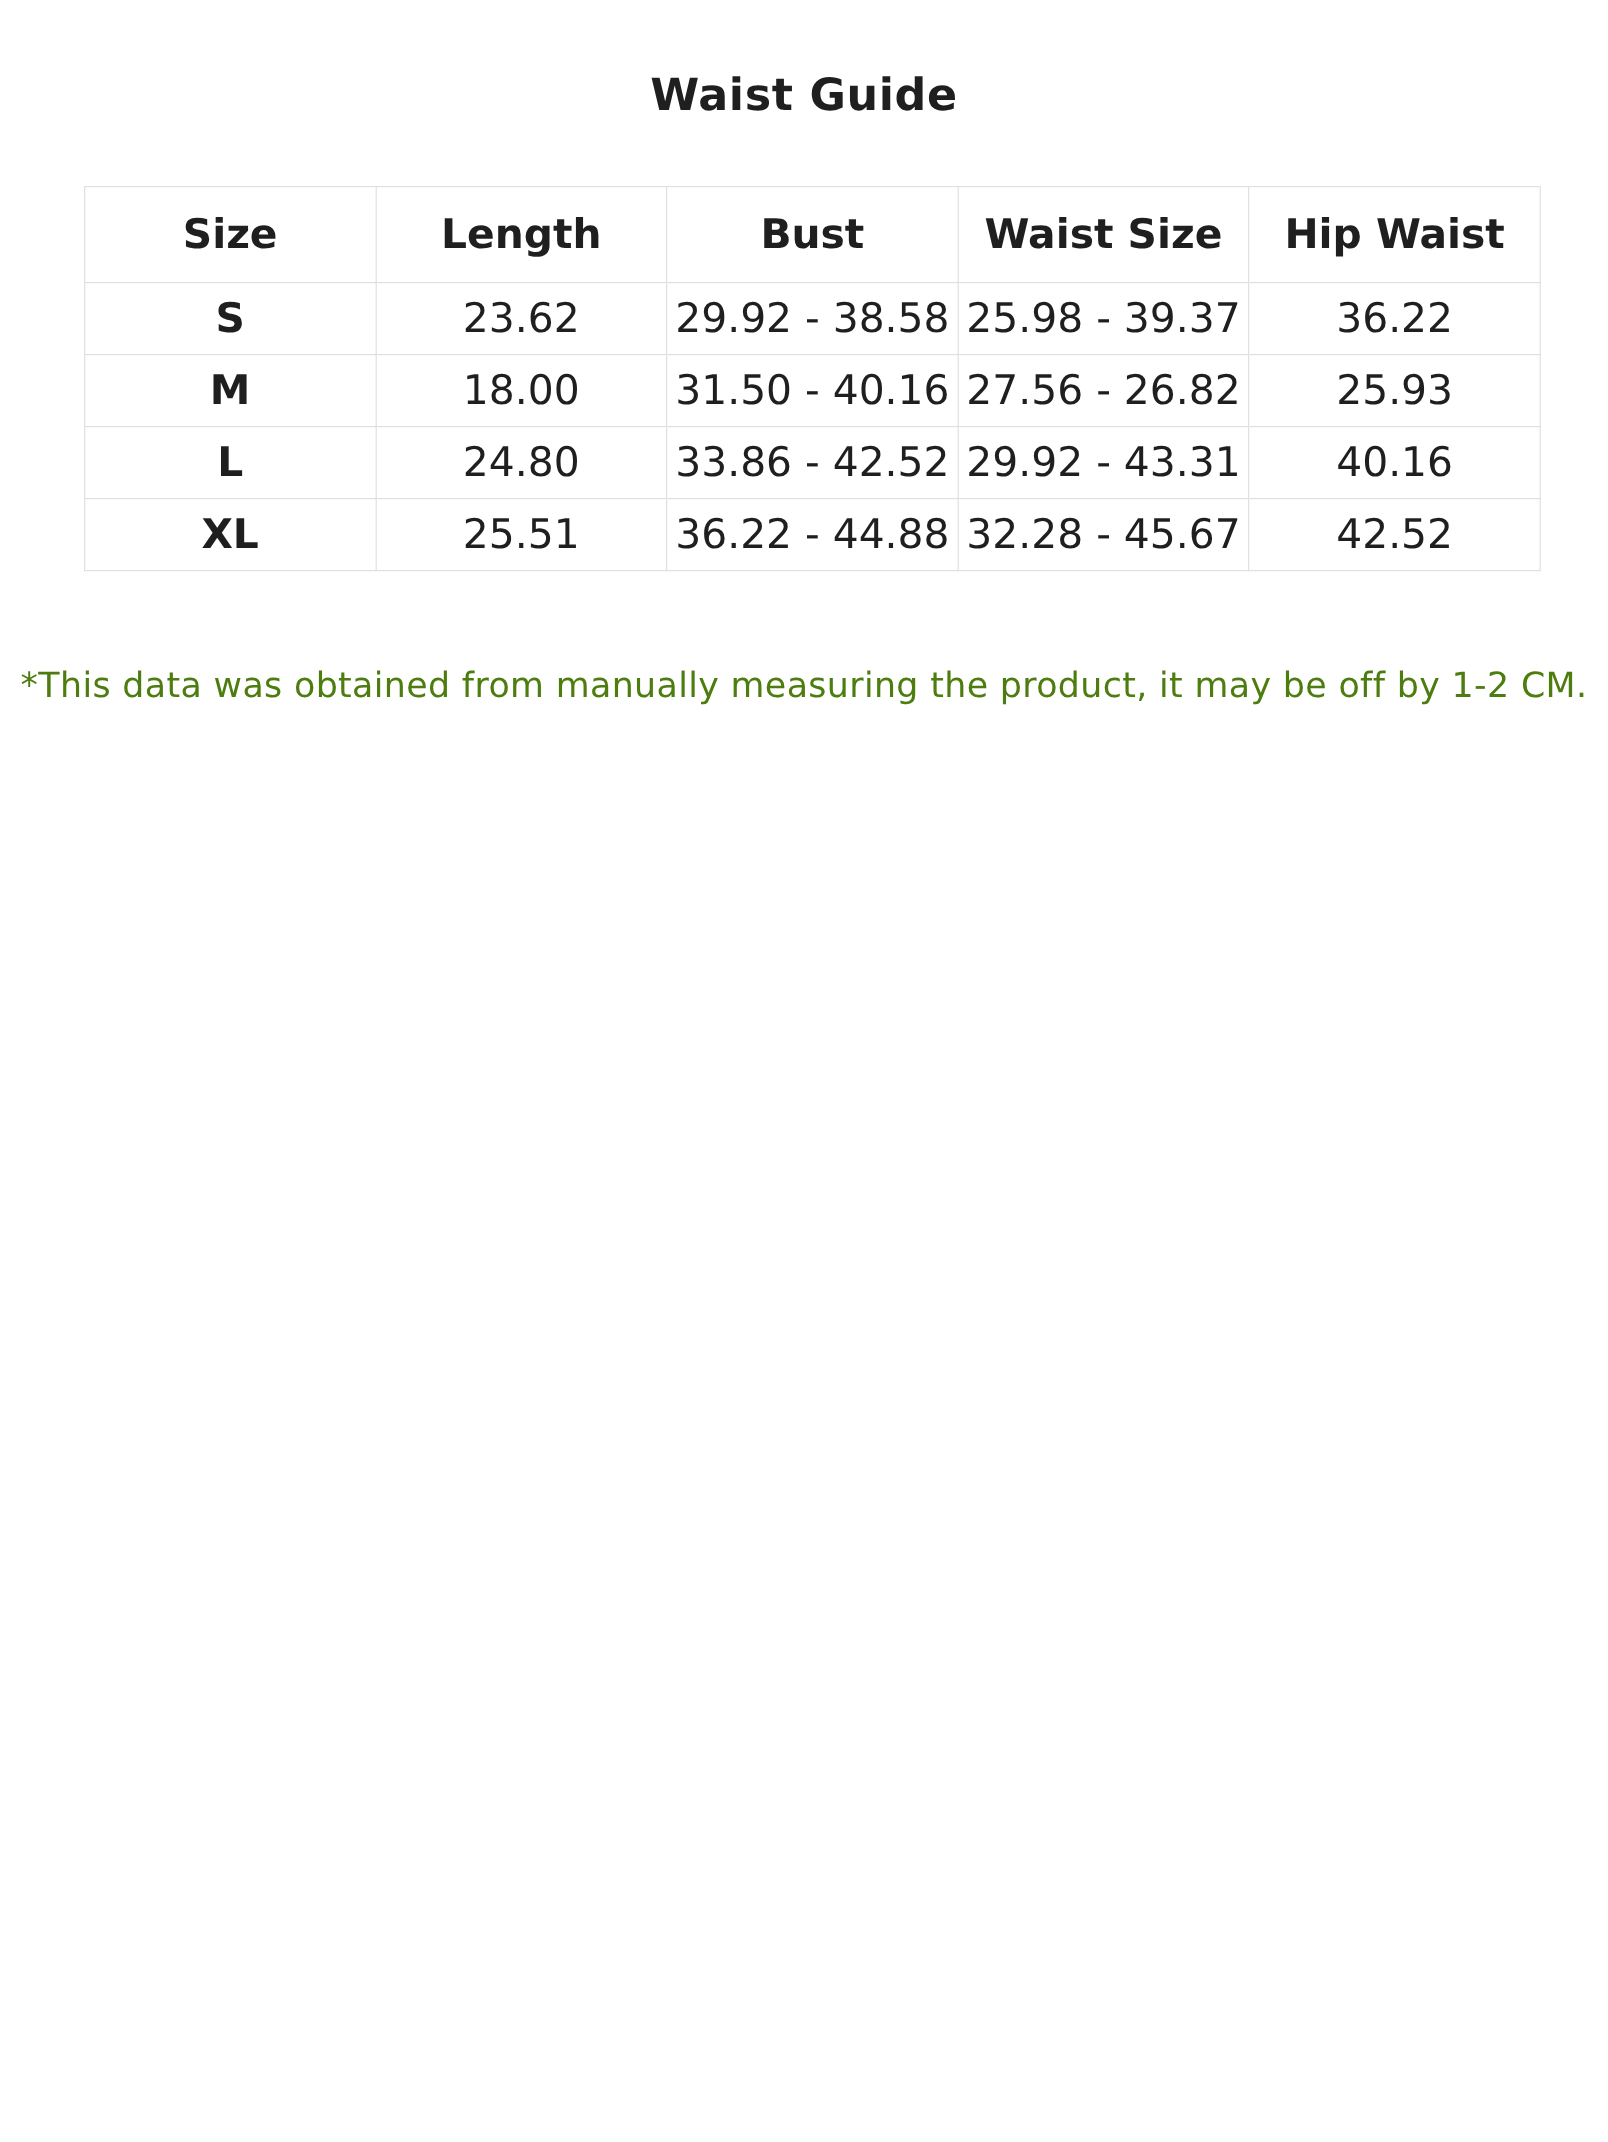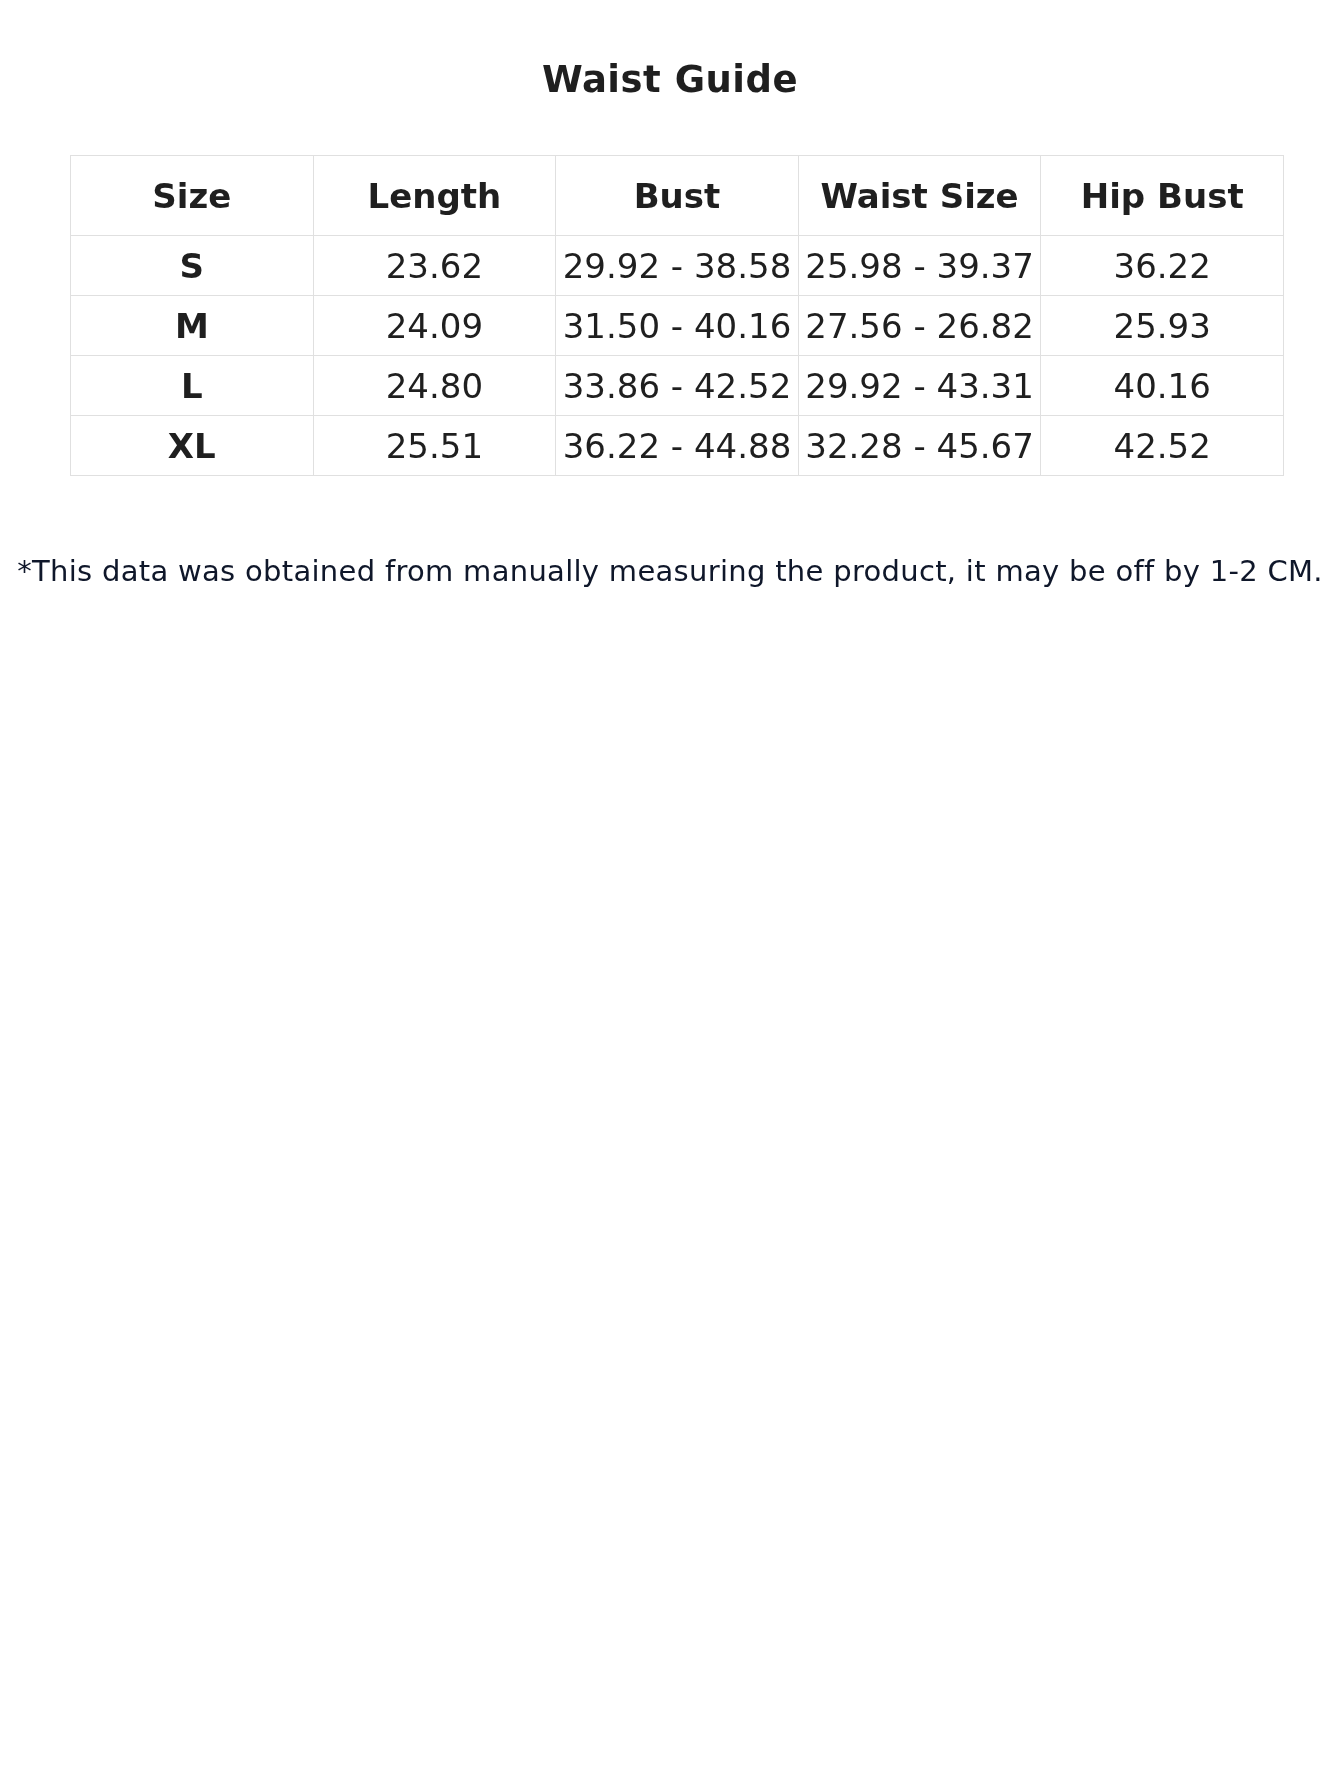--- a/index.html
+++ b/index.html
@@ -61,54 +61,54 @@
   .size-table tbody td {
     font-weight: 400;
   }
   .footnote {
     position: absolute;
     top: 554px;
     left: 0;
     width: 100%;
     text-align: center;
     font-size: 29px;
-    color: #0f172a;
+    color: #4d7c0f;
     letter-spacing: 0.3px;
   }
 </style>
 </head>
 <body>
 
 <div class="page">
 
   <h1 class="page-title">Waist Guide</h1>
 
   <table class="size-table">
     <thead>
       <tr>
         <th>Size</th>
         <th>Length</th>
         <th>Bust</th>
         <th>Waist Size</th>
-        <th>Hip Bust</th>
+        <th>Hip Waist</th>
       </tr>
     </thead>
     <tbody id="size-rows">
 
   <tr>
     <th class="size-cell">S</th>
     <td>23.62</td>
     <td>29.92 - 38.58</td>
     <td>25.98 - 39.37</td>
     <td>36.22</td>
   </tr>
 
   <tr>
     <th class="size-cell">M</th>
-    <td>24.09</td>
+    <td>18.00</td>
     <td>31.50 - 40.16</td>
     <td>27.56 - 26.82</td>
     <td>25.93</td>
   </tr>
 
   <tr>
     <th class="size-cell">L</th>
     <td>24.80</td>
     <td>33.86 - 42.52</td>
     <td>29.92 - 43.31</td>

